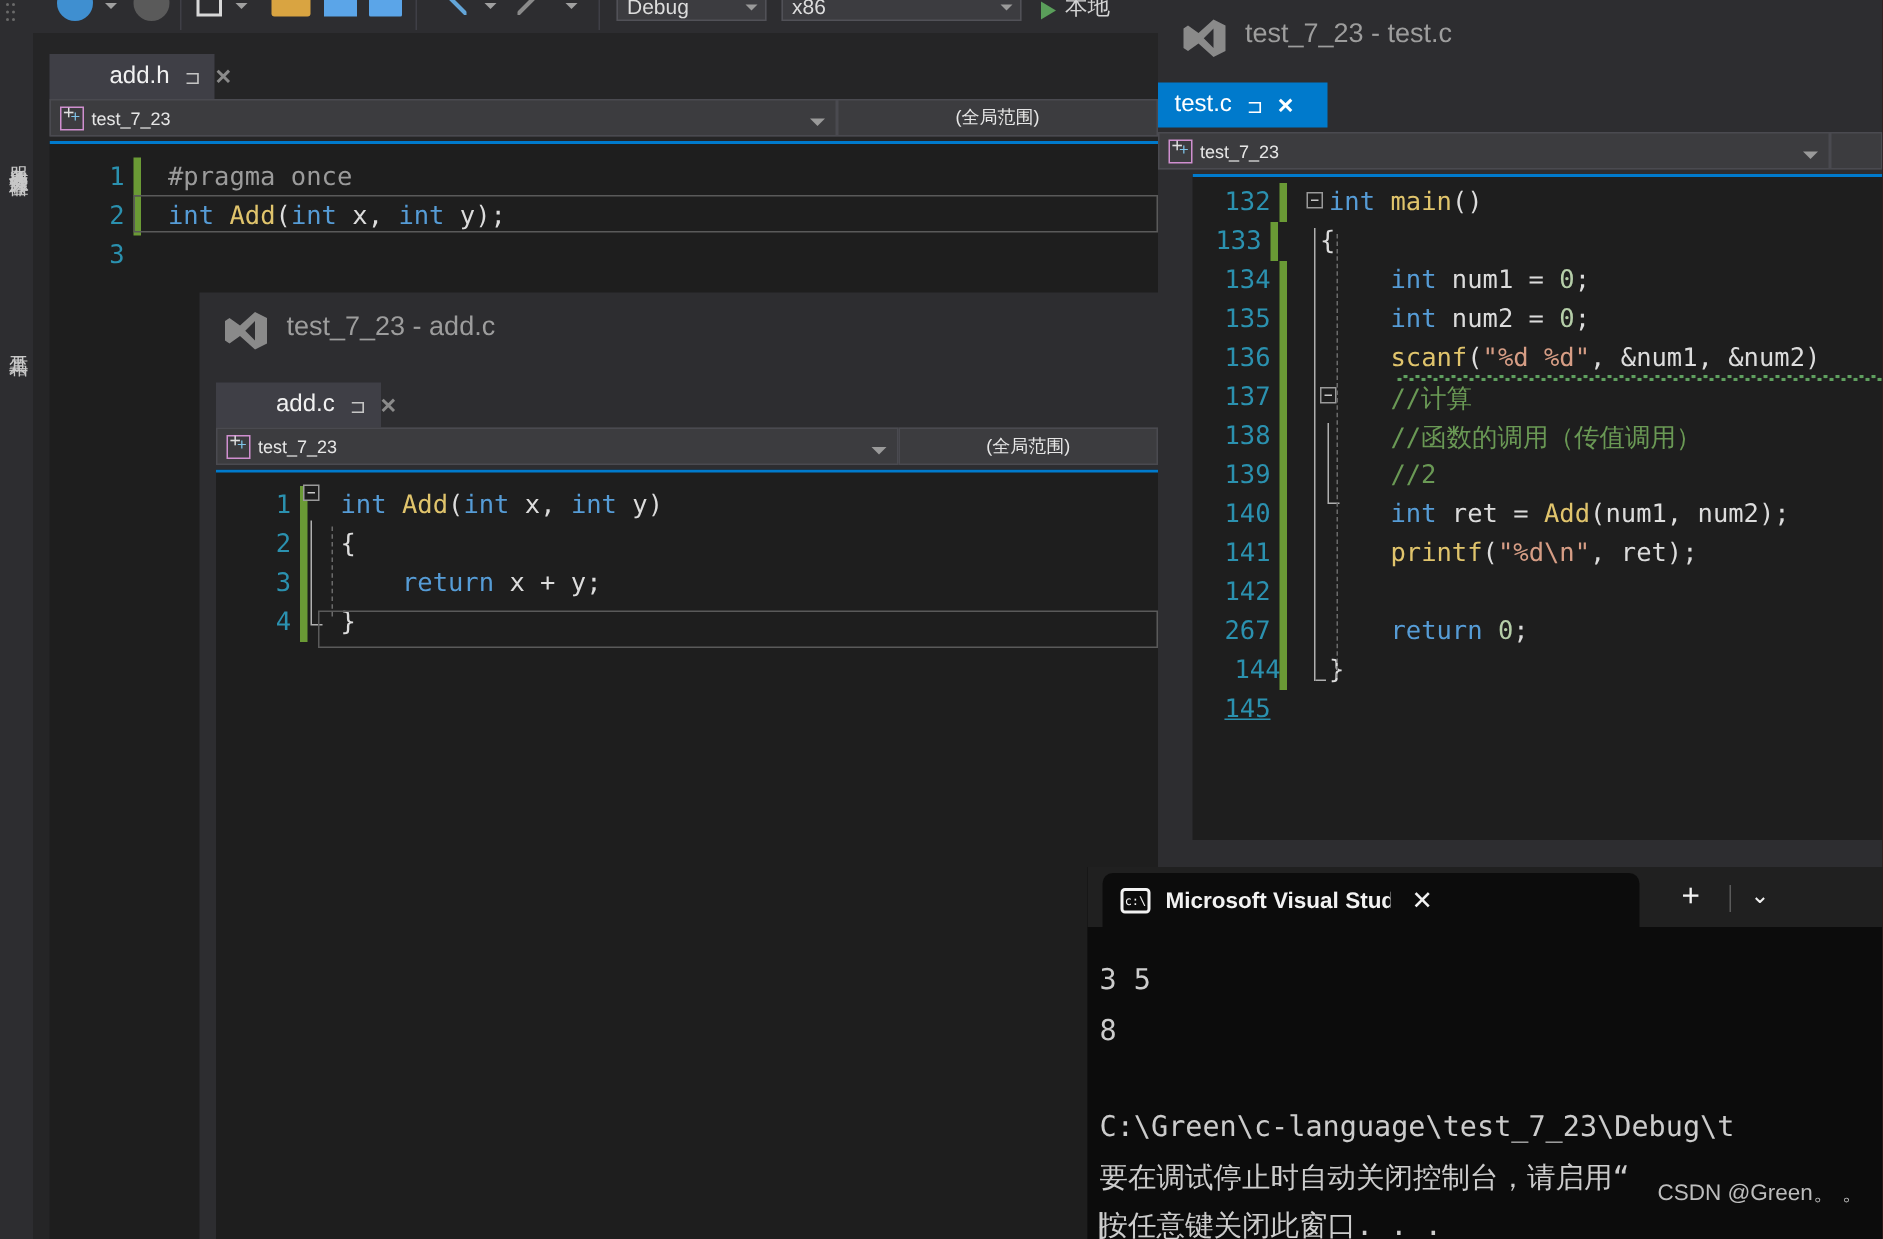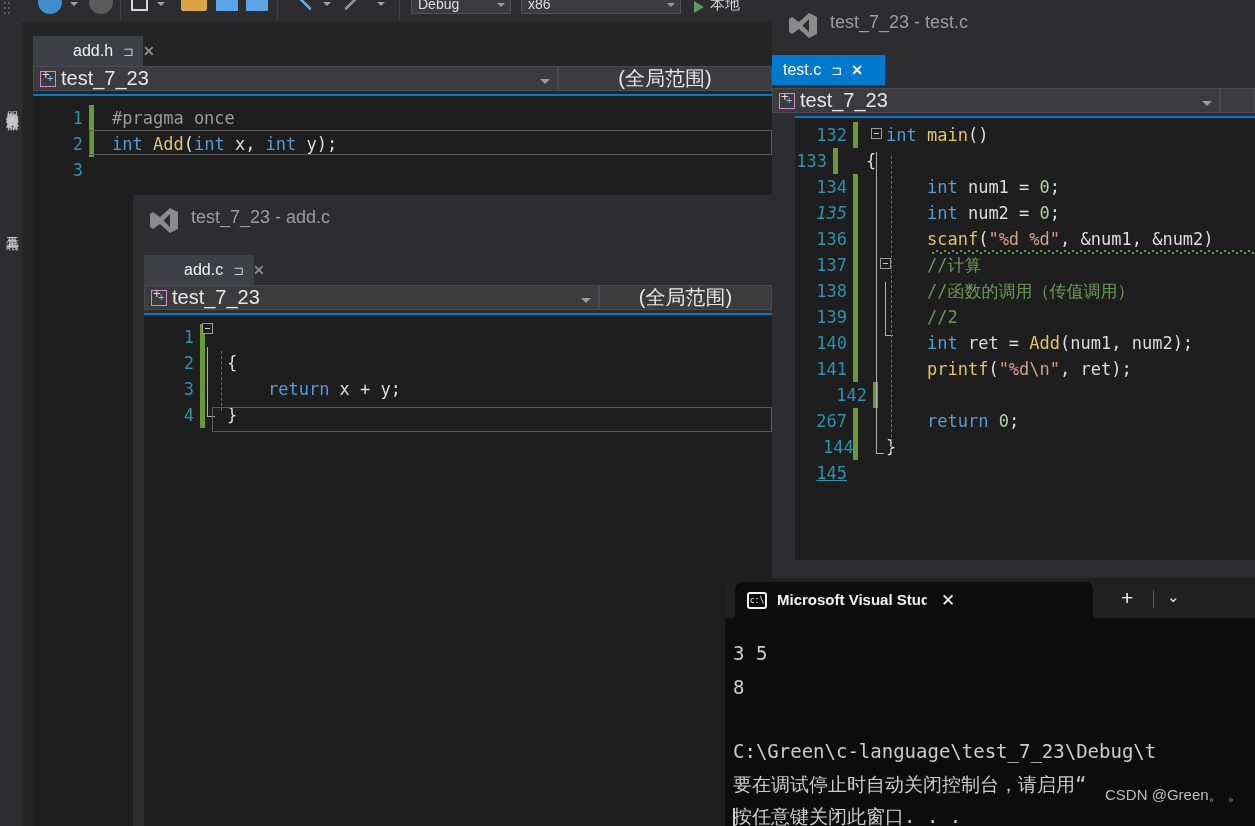--- a/index.html
+++ b/index.html
@@ -103,21 +103,21 @@
   .doctab .pin { margin-left: 10px; font-size: 13px; color: #c5c5c5; }
   .doctab.active .pin { color: #ffffff; }
   .doctab .clo { margin-left: 9px; font-size: 14px; color: #8a8a8a; font-weight: bold;}
   .doctab.active .clo { color: #ffffff; }
 
   .navbar { position: absolute; height: 28px; display: flex; }
   .navbox {
     position: relative; height: 25px; box-sizing: border-box;
     background: #3c3c3f; border: 1px solid #4a4a50;
     display: flex; align-items: center;
-    color: #e6e6e6; font-size: 20px;
+    color: #e6e6e6; font-size: 12px;
     padding-left: 6px; overflow: hidden; white-space: nowrap;
   }
   .navbox .navcaret {
     position: absolute; right: 7px; top: 12px;
     width: 0; height: 0;
     border-left: 5px solid transparent;
     border-right: 5px solid transparent;
     border-top: 5px solid #9a9a9a;
   }
   .projicon {
@@ -380,20 +380,21 @@
       </div>
     </div>
 
     <div class="editor" style="left:11px;top:118px;width:628px;height:513px;">
       <div class="topline"></div>
       <div id="addc-lines">
           <div class="codeline" style="top: 11px;">
             <span class="lnum" style="width: 56px;">1</span>
             <span class="chgbar saved"></span>
             <span class="codepad" style="width: 22px;"></span>
+            <span class="codetext"><span class="k">int</span><span class="id"> </span><span class="fn">Add</span><span class="id">(</span><span class="k">int</span><span class="id"> x, </span><span class="k">int</span><span class="id"> y)</span></span>
           </div>
           <div class="codeline" style="top: 37px;">
             <span class="lnum" style="width: 56px;">2</span>
             <span class="chgbar saved"></span>
             <span class="codepad" style="width: 22px;"></span>
             <span class="codetext"><span class="id">{</span></span>
           </div>
           <div class="codeline" style="top: 63px;">
             <span class="lnum" style="width: 56px;">3</span>
             <span class="chgbar saved"></span>
@@ -449,33 +450,33 @@
     <div class="editor" style="left:23px;top:116px;width:460px;height:444px;">
       <div class="topline"></div>
       <div id="testc-lines">
           <div class="codeline" style="top: 6px;">
             <span class="lnum" style="width: 58px;">132</span>
             <span class="chgbar saved"></span>
             <span class="codepad" style="width: 28px;"></span>
             <span class="codetext"><span class="k">int</span><span class="id"> </span><span class="fn">main</span><span class="id">()</span></span>
           </div>
           <div class="codeline" style="top: 32px;">
-            <span class="lnum" style="width: 38px;">133</span>
+            <span class="lnum" style="width: 52px;">133</span>
             <span class="chgbar saved"></span>
             <span class="codepad" style="width: 28px;"></span>
             <span class="codetext"><span class="id">{</span></span>
           </div>
           <div class="codeline" style="top: 58px;">
             <span class="lnum" style="width: 58px;">134</span>
             <span class="chgbar saved"></span>
             <span class="codepad" style="width: 28px;"></span>
             <span class="codetext"><span class="id">    </span><span class="k">int</span><span class="id"> num1 = </span><span class="nm">0</span><span class="id">;</span></span>
           </div>
           <div class="codeline" style="top: 84px;">
-            <span class="lnum" style="width: 58px; font-style: italic;">135</span>
+            <span class="lnum" style="width: 58px;">135</span>
             <span class="chgbar saved"></span>
             <span class="codepad" style="width: 28px;"></span>
             <span class="codetext"><span class="id">    </span><span class="k">int</span><span class="id"> num2 = </span><span class="nm">0</span><span class="id">;</span></span>
           </div>
           <div class="codeline" style="top: 110px;">
             <span class="lnum" style="width: 58px;">136</span>
             <span class="chgbar saved"></span>
             <span class="codepad" style="width: 28px;"></span>
             <span class="codetext"><span class="id">    </span><span class="fn">scanf</span><span class="id">(</span><span class="st">"%d %d"</span><span class="id">, &amp;num1, &amp;num2)</span></span>
           </div>
@@ -503,21 +504,21 @@
             <span class="codepad" style="width: 28px;"></span>
             <span class="codetext"><span class="id">    </span><span class="k">int</span><span class="id"> ret = </span><span class="fn">Add</span><span class="id">(num1, num2);</span></span>
           </div>
           <div class="codeline" style="top: 240px;">
             <span class="lnum" style="width: 58px;">141</span>
             <span class="chgbar saved"></span>
             <span class="codepad" style="width: 28px;"></span>
             <span class="codetext"><span class="id">    </span><span class="fn">printf</span><span class="id">(</span><span class="st">"%d\n"</span><span class="id">, ret);</span></span>
           </div>
           <div class="codeline" style="top: 266px;">
-            <span class="lnum" style="width: 58px; margin-left: 20px;">142</span>
+            <span class="lnum" style="width: 58px;">142</span>
             <span class="chgbar saved"></span>
             <span class="codepad" style="width: 28px;"></span>
             <span class="codetext"></span>
           </div>
           <div class="codeline" style="top: 292px;">
             <span class="lnum" style="width: 58px;">267</span>
             <span class="chgbar saved"></span>
             <span class="codepad" style="width: 28px;"></span>
             <span class="codetext"><span class="id">    </span><span class="k">return</span><span class="id"> </span><span class="nm">0</span><span class="id">;</span></span>
           </div>

